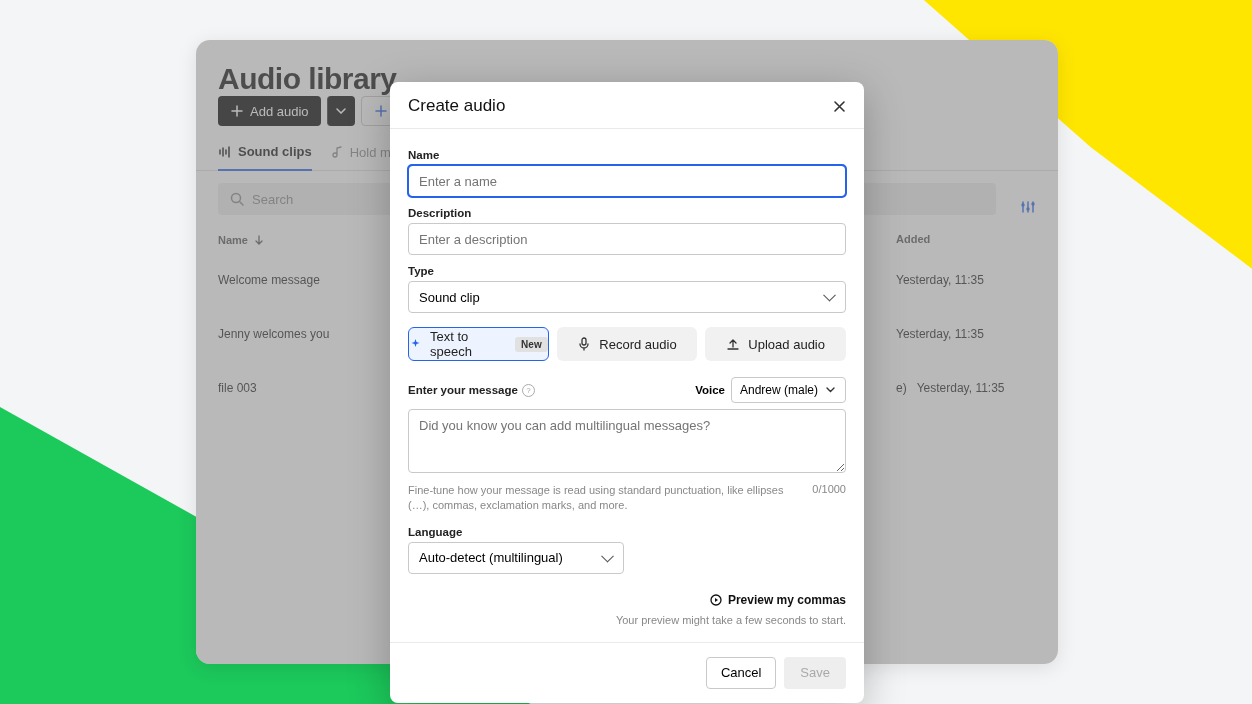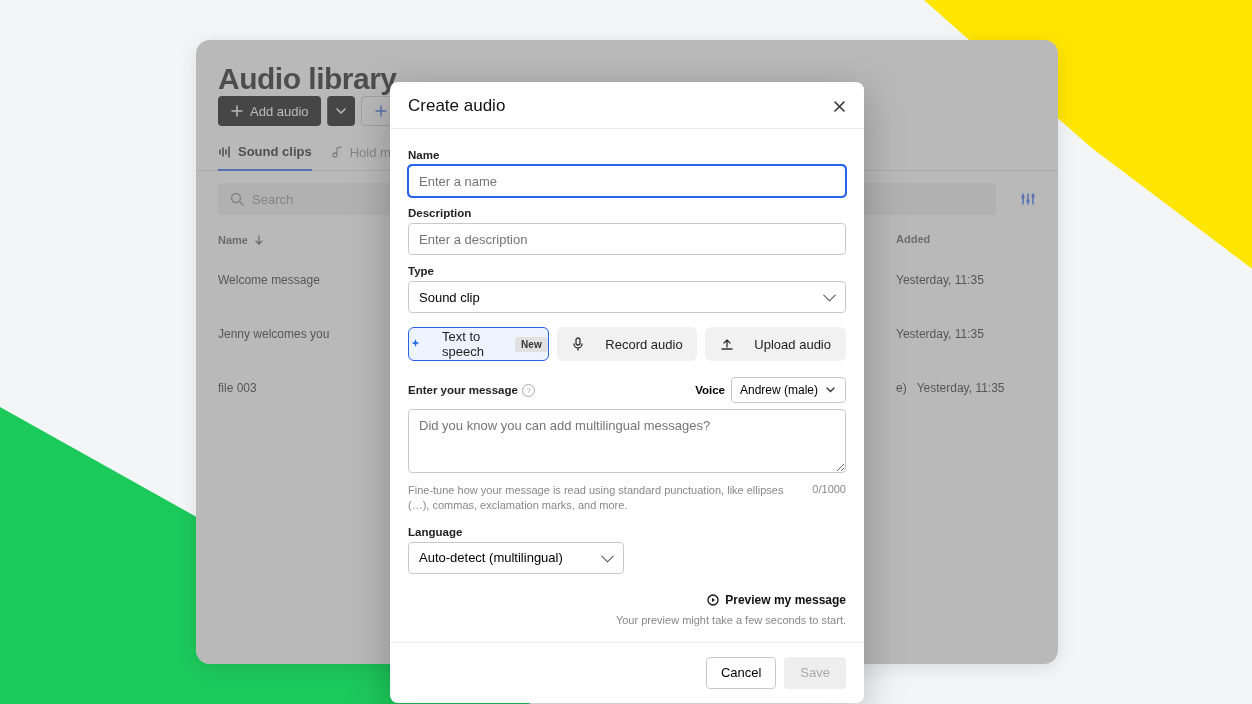--- a/index.html
+++ b/index.html
@@ -18,21 +18,21 @@
 .header-actions { display: flex; gap: 6px; }
 .btn { display: inline-flex; align-items: center; gap: 6px; height: 30px; padding: 0 12px; border-radius: 4px; font-size: 13px; cursor: pointer; border: none; }
 .btn-black { background: #000; color: #fff; }
 .btn-dropdown { background: #000; color: #fff; width: 28px; justify-content: center; padding: 0; border-left: 1px solid #333;}
 .btn-outline { background: #fff; border: 1px solid #c9c9c9; color: #2563eb; }
 
 .tabs { display: flex; gap: 18px; padding: 14px 22px 0; border-bottom: 1px solid #e0e0e0; margin-top: 4px; }
 .tab { display: flex; align-items: center; gap: 6px; padding-bottom: 10px; font-size: 13px; color: #888; cursor: pointer; }
 .tab.active { color: #111; font-weight: 600; border-bottom: 2px solid #2563eb; margin-bottom: -1px; }
 
-.search-row { display: flex; padding: 12px 22px; gap: 24px; align-items: center; }
+.search-row { display: flex; padding: 12px 22px; gap: 24px; align-items: flex-end; }
 .search-box { flex: 1; display: flex; align-items: center; gap: 8px; background: #ededed; border-radius: 4px; height: 32px; padding: 0 12px; color: #888; font-size: 13px; }
 .filter-icon { color: #2563eb; cursor: pointer; }
 
 .table-head { display: flex; padding: 6px 22px; font-size: 11px; color: #555; font-weight: 600; }
 .col-name { flex: 1; display: flex; align-items: center; gap: 4px; }
 .col-added { width: 140px; }
 .table-row { display: flex; padding: 20px 22px; font-size: 12px; color: #222; }
 
 
 .modal { position: absolute; left: 390px; top: 82px; width: 474px; background: #fff; border-radius: 8px; box-shadow: 0 10px 40px rgba(0,0,0,.25); z-index: 10; }
@@ -41,21 +41,21 @@
 .close-btn { background: none; border: none; font-size: 15px; cursor: pointer; color: #333; }
 .modal-body { padding: 10px 18px 16px; }
 .field-label { font-size: 11.5px; font-weight: 700; color: #222; margin-top: 10px; margin-bottom: 4px; display: block; }
 .field-input { width: 100%; height: 32px; border: 1px solid #7a7a7a; border-radius: 4px; padding: 0 10px; font-size: 13px; }
 .field-input.focused { outline: 2px solid #2563eb; outline-offset: -1px; border-color: #2563eb; }
 .field-input.soft { border-color: #c9c9c9; }
 .select-wrap { position: relative; }
 .select-wrap::after { content: ""; position: absolute; right: 12px; top: 50%; width: 8px; height: 8px; border-right: 1.5px solid #555; border-bottom: 1.5px solid #555; transform: translateY(-70%) rotate(45deg); pointer-events: none; }
 
 .seg { display: flex; gap: 8px; margin-top: 14px; }
-.seg-btn { flex: 1; display: flex; align-items: center; justify-content: center; gap: 20px; height: 34px; border-radius: 6px; font-size: 13px; cursor: pointer; border: 1px solid transparent; background: #f1f1f1; color: #222; }
+.seg-btn { flex: 1; display: flex; align-items: center; justify-content: center; gap: 8px; height: 34px; border-radius: 6px; font-size: 13px; cursor: pointer; border: 1px solid transparent; background: #f1f1f1; color: #222; }
 .seg-btn.active { background: #eef4ff; border: 1.5px solid #2563eb; }
 .badge-new { background: #e1e1e1; color: #333; font-size: 10px; font-weight: 600; padding: 2px 6px; border-radius: 3px; }
 
 .row-between { display: flex; justify-content: space-between; align-items: center; margin-top: 16px; }
 .voice-select { display: inline-flex; align-items: center; gap: 5px; height: 26px; border: 1px solid #c9c9c9; border-radius: 4px; padding: 0 8px; font-size: 12px; cursor: pointer; }
 .textarea { width: 100%; height: 64px; border: 1px solid #c9c9c9; border-radius: 4px; padding: 8px 10px; font-size: 13px; margin-top: 6px; resize: vertical; font-family: inherit; }
 .helper-row { display: flex; justify-content: space-between; gap: 20px; margin-top: 6px; }
 .helper-text { font-size: 11px; color: #888; line-height: 1.4; }
 .counter { font-size: 11px; color: #888; white-space: nowrap; }
 .lang-select { width: 216px; margin-top: 2px; }
@@ -262,21 +262,21 @@
     </div>
 
     <div class="preview-row">
       <span class="preview-link">
         <span class="icon">
             <svg width="12" height="12" viewBox="0 0 12 12">
               <circle cx="6" cy="6" r="5" stroke="#111" stroke-width="1.3" fill="none"></circle>
               <path d="M5 4l3 2-3 2z" fill="#111"></path>
             </svg>
           </span>
-        <span>Preview my message</span>
+        <span>Preview my commas</span>
       </span>
       <div class="preview-sub">Your preview might take a few seconds to start.</div>
     </div>
   </div>
 
   <div class="modal-foot">
     <button class="btn-cancel">Cancel</button>
     <button class="btn-save">Save</button>
   </div>
 </div>

